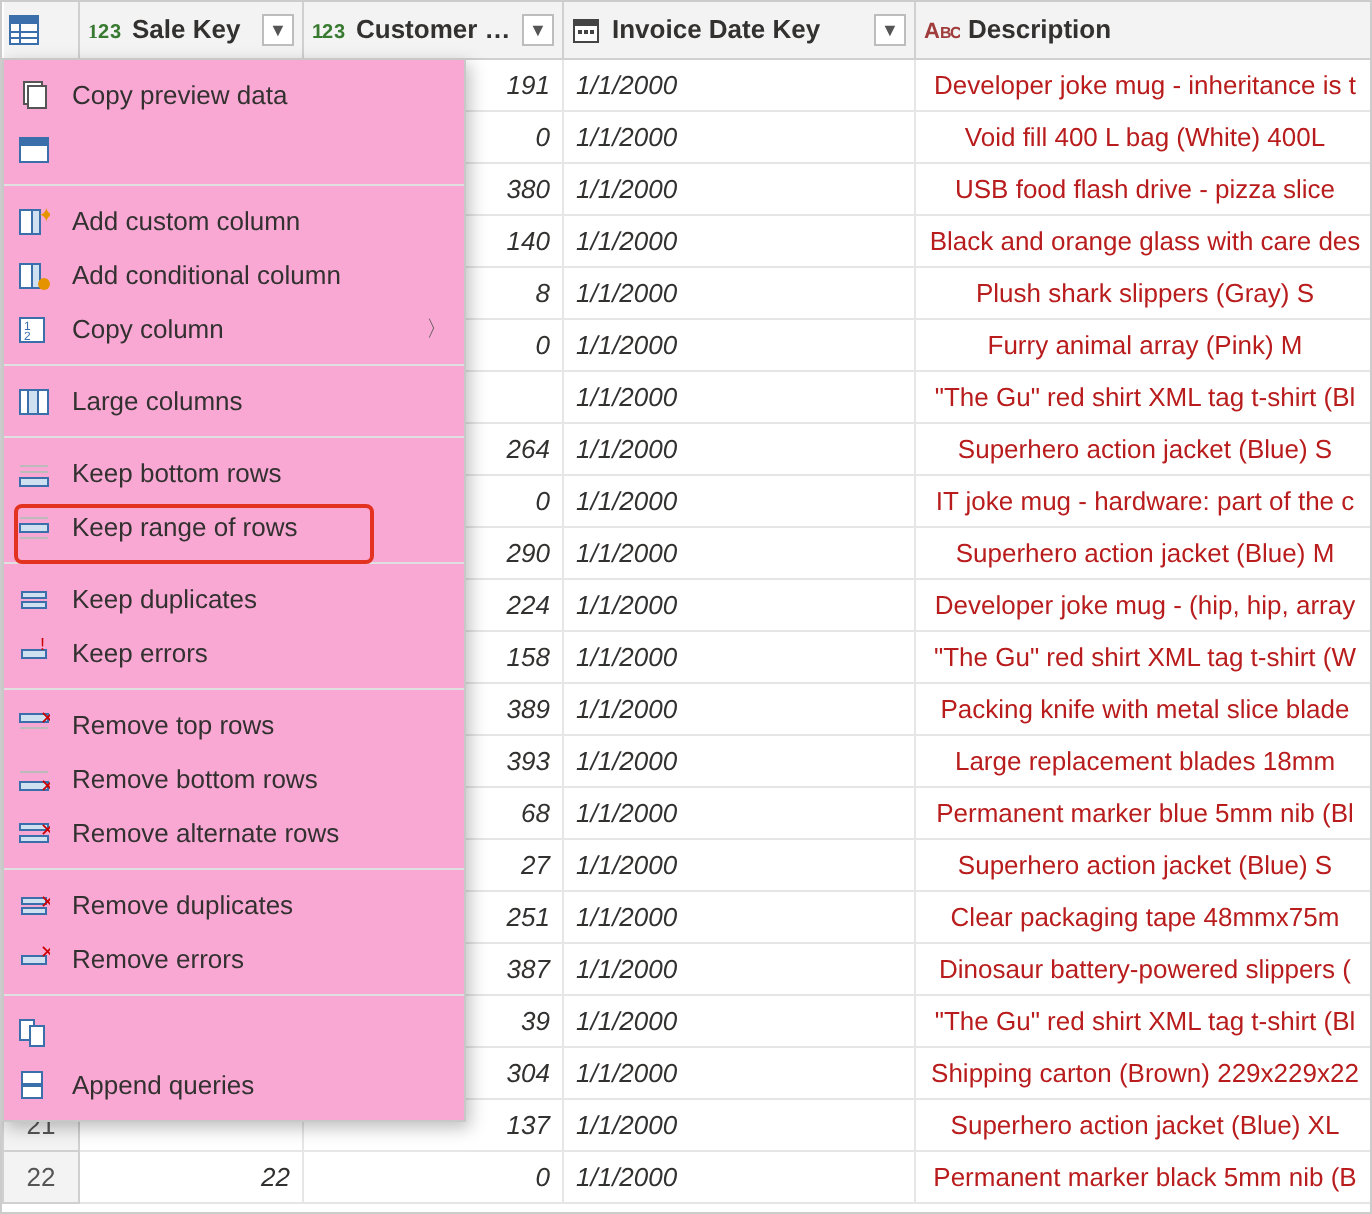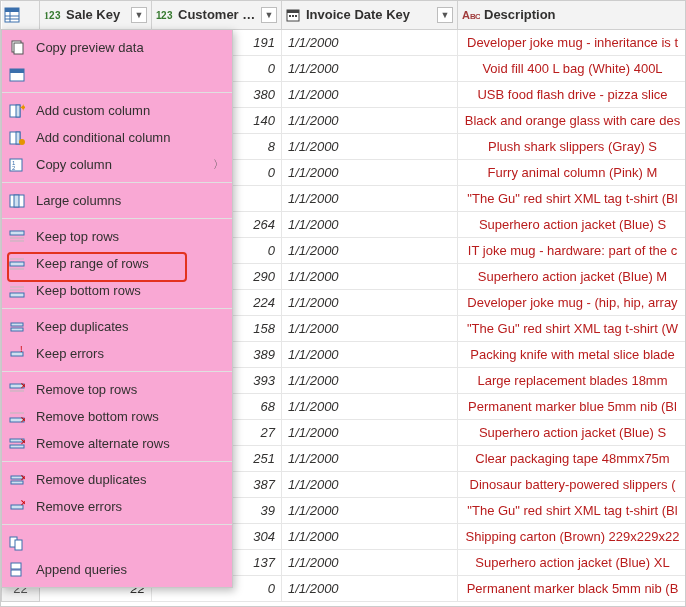--- a/index.html
+++ b/index.html
@@ -215,21 +215,21 @@
         <td class="num"></td>
         <td class="num">8</td>
         <td class="date">1/1/2000</td>
         <td class="txt">Plush shark slippers (Gray) S</td>
       </tr>
       <tr>
         <td class="rownum">6</td>
         <td class="num"></td>
         <td class="num">0</td>
         <td class="date">1/1/2000</td>
-        <td class="txt">Furry animal column (Pink) M</td>
+        <td class="txt">Furry animal array (Pink) M</td>
       </tr>
       <tr>
         <td class="rownum">7</td>
         <td class="num"></td>
         <td class="num"></td>
         <td class="date">1/1/2000</td>
         <td class="txt">"The Gu" red shirt XML tag t-shirt (Bl</td>
       </tr>
       <tr>
         <td class="rownum">8</td>
@@ -396,46 +396,36 @@
           <rect x="1" y="2" width="14" height="12" fill="#fff" stroke="#3a6fac"></rect>
           <rect x="5" y="2" width="5" height="12" fill="#cfe0f1" stroke="#3a6fac"></rect>
         </svg>
       </span>
     <span class="ctx-label">Large columns</span>
   </div>
   <div class="ctx-sep"></div>
   <div class="ctx-item">
     <span class="ctx-icon">
         <svg width="16" height="16">
-          <rect x="1" y="2" width="14" height="4" fill="#cfe0f1" stroke="#3a6fac"></rect>
-          <line x1="1" y1="9" x2="15" y2="9" stroke="#bbb"></line>
-          <line x1="1" y1="12" x2="15" y2="12" stroke="#bbb"></line>
-        </svg>
-      </span>
-    <span class="ctx-label">Keep top rows</span>
+          <line x1="1" y1="4" x2="15" y2="4" stroke="#bbb"></line>
+          <line x1="1" y1="7" x2="15" y2="7" stroke="#bbb"></line>
+          <rect x="1" y="10" width="14" height="4" fill="#cfe0f1" stroke="#3a6fac"></rect>
+        </svg>
+      </span>
+    <span class="ctx-label">Keep bottom rows</span>
   </div>
   <div class="ctx-item">
     <span class="ctx-icon">
         <svg width="16" height="16">
           <line x1="1" y1="3" x2="15" y2="3" stroke="#bbb"></line>
           <rect x="1" y="6" width="14" height="4" fill="#cfe0f1" stroke="#3a6fac"></rect>
           <line x1="1" y1="13" x2="15" y2="13" stroke="#bbb"></line>
         </svg>
       </span>
     <span class="ctx-label">Keep range of rows</span>
-  </div>
-  <div class="ctx-item">
-    <span class="ctx-icon">
-        <svg width="16" height="16">
-          <line x1="1" y1="4" x2="15" y2="4" stroke="#bbb"></line>
-          <line x1="1" y1="7" x2="15" y2="7" stroke="#bbb"></line>
-          <rect x="1" y="10" width="14" height="4" fill="#cfe0f1" stroke="#3a6fac"></rect>
-        </svg>
-      </span>
-    <span class="ctx-label">Keep bottom rows</span>
   </div>
   <div class="ctx-sep"></div>
   <div class="ctx-item">
     <span class="ctx-icon">
         <svg width="16" height="16">
           <rect x="2" y="4" width="12" height="3" fill="#cfe0f1" stroke="#3a6fac"></rect>
           <rect x="2" y="9" width="12" height="3" fill="#cfe0f1" stroke="#3a6fac"></rect>
         </svg>
       </span>
     <span class="ctx-label">Keep duplicates</span>

